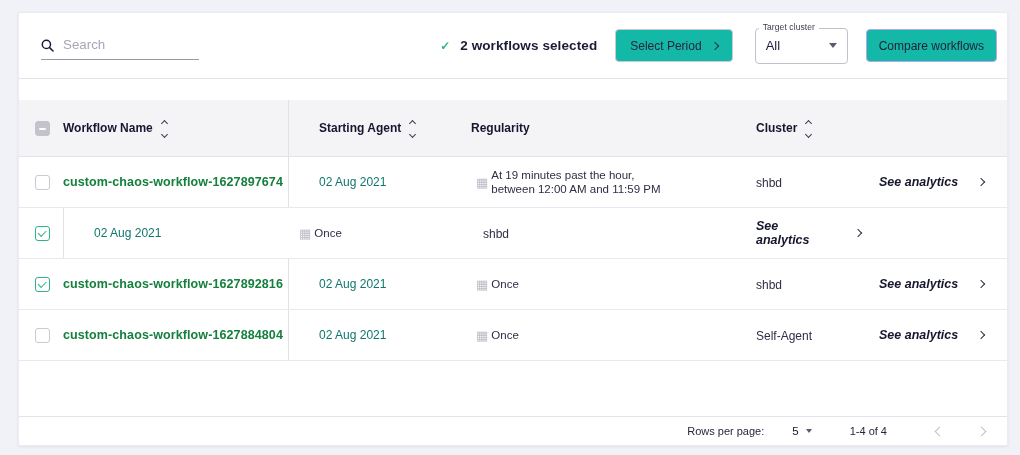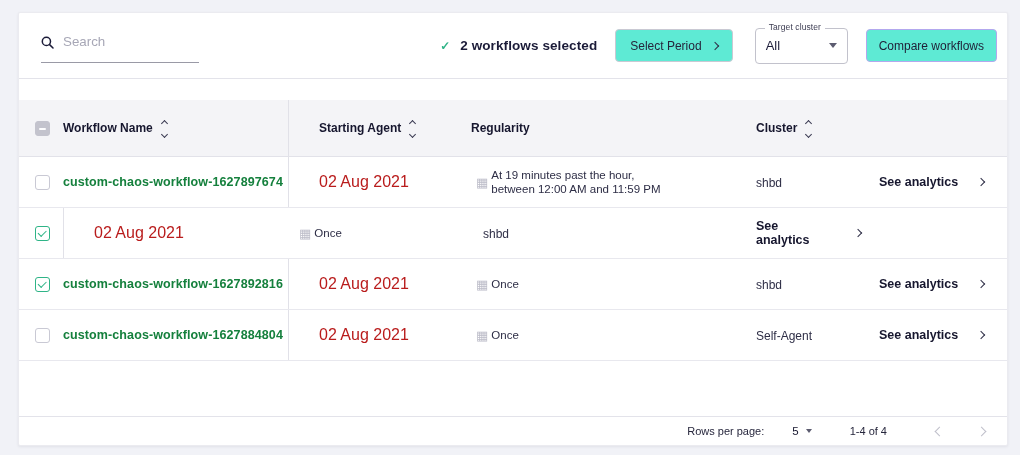--- a/index.html
+++ b/index.html
@@ -17,47 +17,47 @@
     box-shadow:0 1px 3px rgba(20,20,40,.07);
   }
   
   .toolbar {
     height:66px; display:flex; align-items:center;
     padding:0 10px 0 22px; border-bottom:1px solid #e3e3ea;
   }
   .search-wrap {
     display:flex; align-items:flex-end; gap:9px;
     border-bottom:1px solid #9a9aa6; width:158px;
-    padding-bottom:13px; margin-top:6px;
+    padding-bottom:7px; margin-top:6px;
   }
   .search-wrap svg { flex:0 0 auto; }
   .search-input {
     border:none; outline:none; width:100%；
     font-size:12px; font-family:"Liberation Sans", sans-serif; color:#1b1b38;
     width:120px; background:transparent;
   }
   .search-input::placeholder { color:#a7a7b6; }
   .summary { margin-left:auto; display:flex; align-items:center; gap:10px; }
   .summary .tick { color:var(--green); font-size:12px; font-weight:bold; }
   .summary .txt { font-weight:bold; font-size:13.5px; color:#1b1b38; letter-spacing:.1px; }
   .btn {
     display:flex; align-items:center; justify-content:center; gap:10px;
-    height:33px; background:#5eead4; border:1px solid #c9c9d3; border-radius:4px;
+    height:33px; background:#14b8a6; border:1px solid #c9c9d3; border-radius:4px;
     font-size:12px; color:#26263c; padding:0 14px; cursor:pointer;
     font-family:"Liberation Sans", sans-serif;
   }
   .btn-period { margin-left:18px; }
   .btn-compare { border-color:#b3a8ee; margin-left:18px; padding:0 12px; color:#1f1f36; }
   .cluster-select {
     position:relative; margin-left:22px; width:93px; height:36px;
     border:1px solid #c2c2cc; border-radius:4px;
     display:flex; align-items:center; padding:0 10px; cursor:pointer; background:#fff;
   }
   .cluster-select .legend {
-    position:absolute; top:-7px; left:9px; background:#fff;
+    position:absolute; top:-7px; left:3px; background:#fff;
     font-size:8.5px; color:#3c3c52; padding:0 4px; letter-spacing:.1px;
   }
   .cluster-select .val { font-size:13px; color:#1b1b38; }
   .caret-down {
     margin-left:auto; width:0; height:0;
     border-left:4px solid transparent; border-right:4px solid transparent;
     border-top:5px solid #5c5c70;
   }
   
   .chev-right {
@@ -79,27 +79,27 @@
     margin-top:21px; height:57px; background:#f4f4f7;
     border-bottom:1px solid #e2e2e9;
   }
   .th { display:flex; align-items:center; gap:9px; font-size:12px; font-weight:bold; color:#16162e; }
   .cell-check { padding-left:16px; }
   .col-date { border-left:1px solid #e1e1e8; height:100%; display:flex; align-items:center; padding-left:30px; }
   .col-reg { padding-left:6px; }
   .col-cluster { padding-left:18px; }
   .trow { height:51px; border-bottom:1px solid #e8e8ee; background:#fff; }
   .wf-name { font-size:12.5px; font-weight:bold; color:#15803d; letter-spacing:.1px; }
-  .date-txt { font-size:16px; color:#b91c1c; }
+  .date-txt { font-size:12px; color:#0f766e; }
   .reg-cell { display:flex; align-items:center; gap:3px; padding-left:11px; }
   .cal-icon { color:#bcbcc8; font-size:13px; line-height:1; }
   .cal-icon::before { content:"▦"; }
   .reg-lines { font-size:11.5px; color:#2e2e46; line-height:14px; }
   .cluster-txt { font-size:12px; color:#2e2e46; }
-  .analytics-cell { display:flex; align-items:center; gap:20px; padding-left:18px; cursor:pointer; }
+  .analytics-cell { display:flex; align-items:center; gap:20px; padding-left:18px; cursor:pointer;font-style:italic; }
   .analytics-label { font-size:12.5px; font-weight:bold; color:#16162e; }
   
   .cb { width:15px; height:15px; border-radius:3px; position:relative; cursor:pointer; background:#fff; border:1px solid #c9c9d4; }
   .cb-indet { background:#c3c3cd; border-color:#c3c3cd; }
   .cb-indet::after {
     content:""; position:absolute; left:3px; right:3px; top:6px; height:2.5px;
     background:#fdfdfe; border-radius:1px;
   }
   .cb-checked { border:1.8px solid var(--green); }
   .cb-checked::after {

